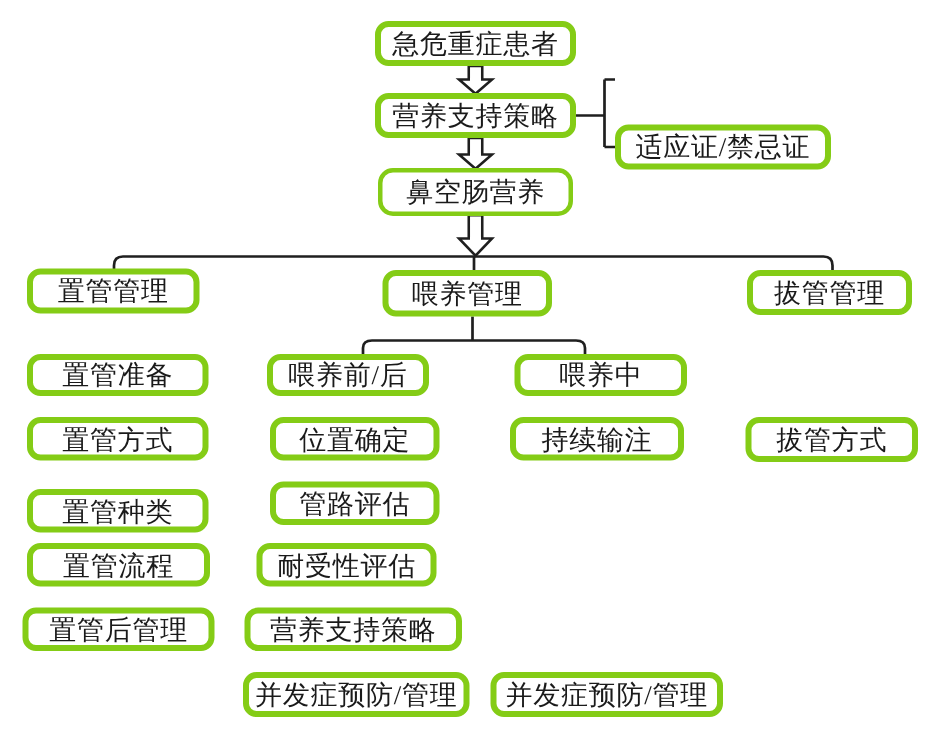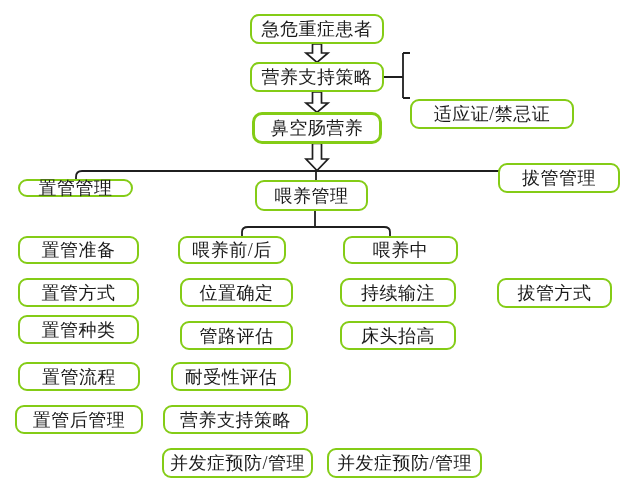--- a/index.html
+++ b/index.html
@@ -31,21 +31,21 @@
   .block-arrow {
     fill: #ffffff;
     stroke: #1f1f1f;
     stroke-width: 1.7;
     stroke-linejoin: miter;
   }
   .node {
     position: absolute;
     box-sizing: border-box;
     background: #ffffff;
-    border: 2px solid #84cc16;
+    border: 4px solid #84cc16;
     border-radius: 9px;
     display: flex;
     align-items: center;
     justify-content: center;
     font-size: 18px;
     line-height: 1;
     white-space: nowrap;
     letter-spacing: 0.5px;
   }
   .node.bold-border {
@@ -69,43 +69,42 @@
     <path class="line" d="M76,180 V177 Q76,171 82,171 H549 Q555,171 555,177 V180 M316,171 V181"></path>
 
     <path class="line" d="M315,211 V227 M242,236 V232 Q242,227 248,227 H384 Q390,227 390,232 V236"></path>
   </svg>
 
   <div class="node" style="left:250px; top:14px; width:134px; height:30px">急危重症患者</div>
 
   <div class="node" style="left:250px; top:62px; width:134px; height:30px">营养支持策略</div>
 
 
-  <div class="node" style="left:410px; top:99px; width:164px; height:30px">适应证/禁忌证</div>
+  <div class="node" style="left:410px; top:83px; width:144px; height:30px">适应证/禁忌证</div>
 
   <div class="node bold-border" style="left:252px; top:112px; width:130px; height:32px">鼻空肠营养</div>
 
-  <div class="node" style="left:18px; top:179px; width:115px; height:18px">置管管理</div>
+  <div class="node" style="left:18px; top:179px; width:115px; height:30px">置管管理</div>
 
   <div class="node" style="left:255px; top:180px; width:113px; height:31px">喂养管理</div>
 
-  <div class="node" style="left:498px; top:163px; width:122px; height:30px">拔管管理</div>
+  <div class="node" style="left:498px; top:180px; width:110px; height:30px">拔管管理</div>
 
   <div class="node" style="left:18px; top:236px; width:121px; height:28px">置管准备</div>
   <div class="node" style="left:18px; top:278px; width:121px; height:29px">置管方式</div>
-  <div class="node" style="left:18px; top:315px; width:121px; height:29px">置管种类</div>
+  <div class="node" style="left:18px; top:326px; width:121px; height:29px">置管种类</div>
   <div class="node" style="left:18px; top:362px; width:122px; height:29px">置管流程</div>
   <div class="node" style="left:15px; top:405px; width:128px; height:29px">置管后管理</div>
 
   <div class="node" style="left:178px; top:236px; width:108px; height:28px">喂养前/后</div>
   <div class="node" style="left:180px; top:278px; width:113px; height:29px">位置确定</div>
   <div class="node" style="left:180px; top:321px; width:113px; height:29px">管路评估</div>
   <div class="node" style="left:171px; top:362px; width:120px; height:29px">耐受性评估</div>
   <div class="node" style="left:163px; top:405px; width:145px; height:29px">营养支持策略</div>
   <div class="node" style="left:162px; top:448px; width:151px; height:30px">并发症预防/管理</div>
 
   <div class="node" style="left:343px; top:236px; width:115px; height:28px">喂养中</div>
   <div class="node" style="left:340px; top:278px; width:116px; height:29px">持续输注</div>
-  <div class="node" style="left:340px; top:321px; width:116px; height:29px">床头抬高</div>
   <div class="node" style="left:327px; top:448px; width:155px; height:30px">并发症预防/管理</div>
 
   <div class="node" style="left:497px; top:278px; width:115px; height:30px">拔管方式</div>
 
 </div>
 
 </body></html>

